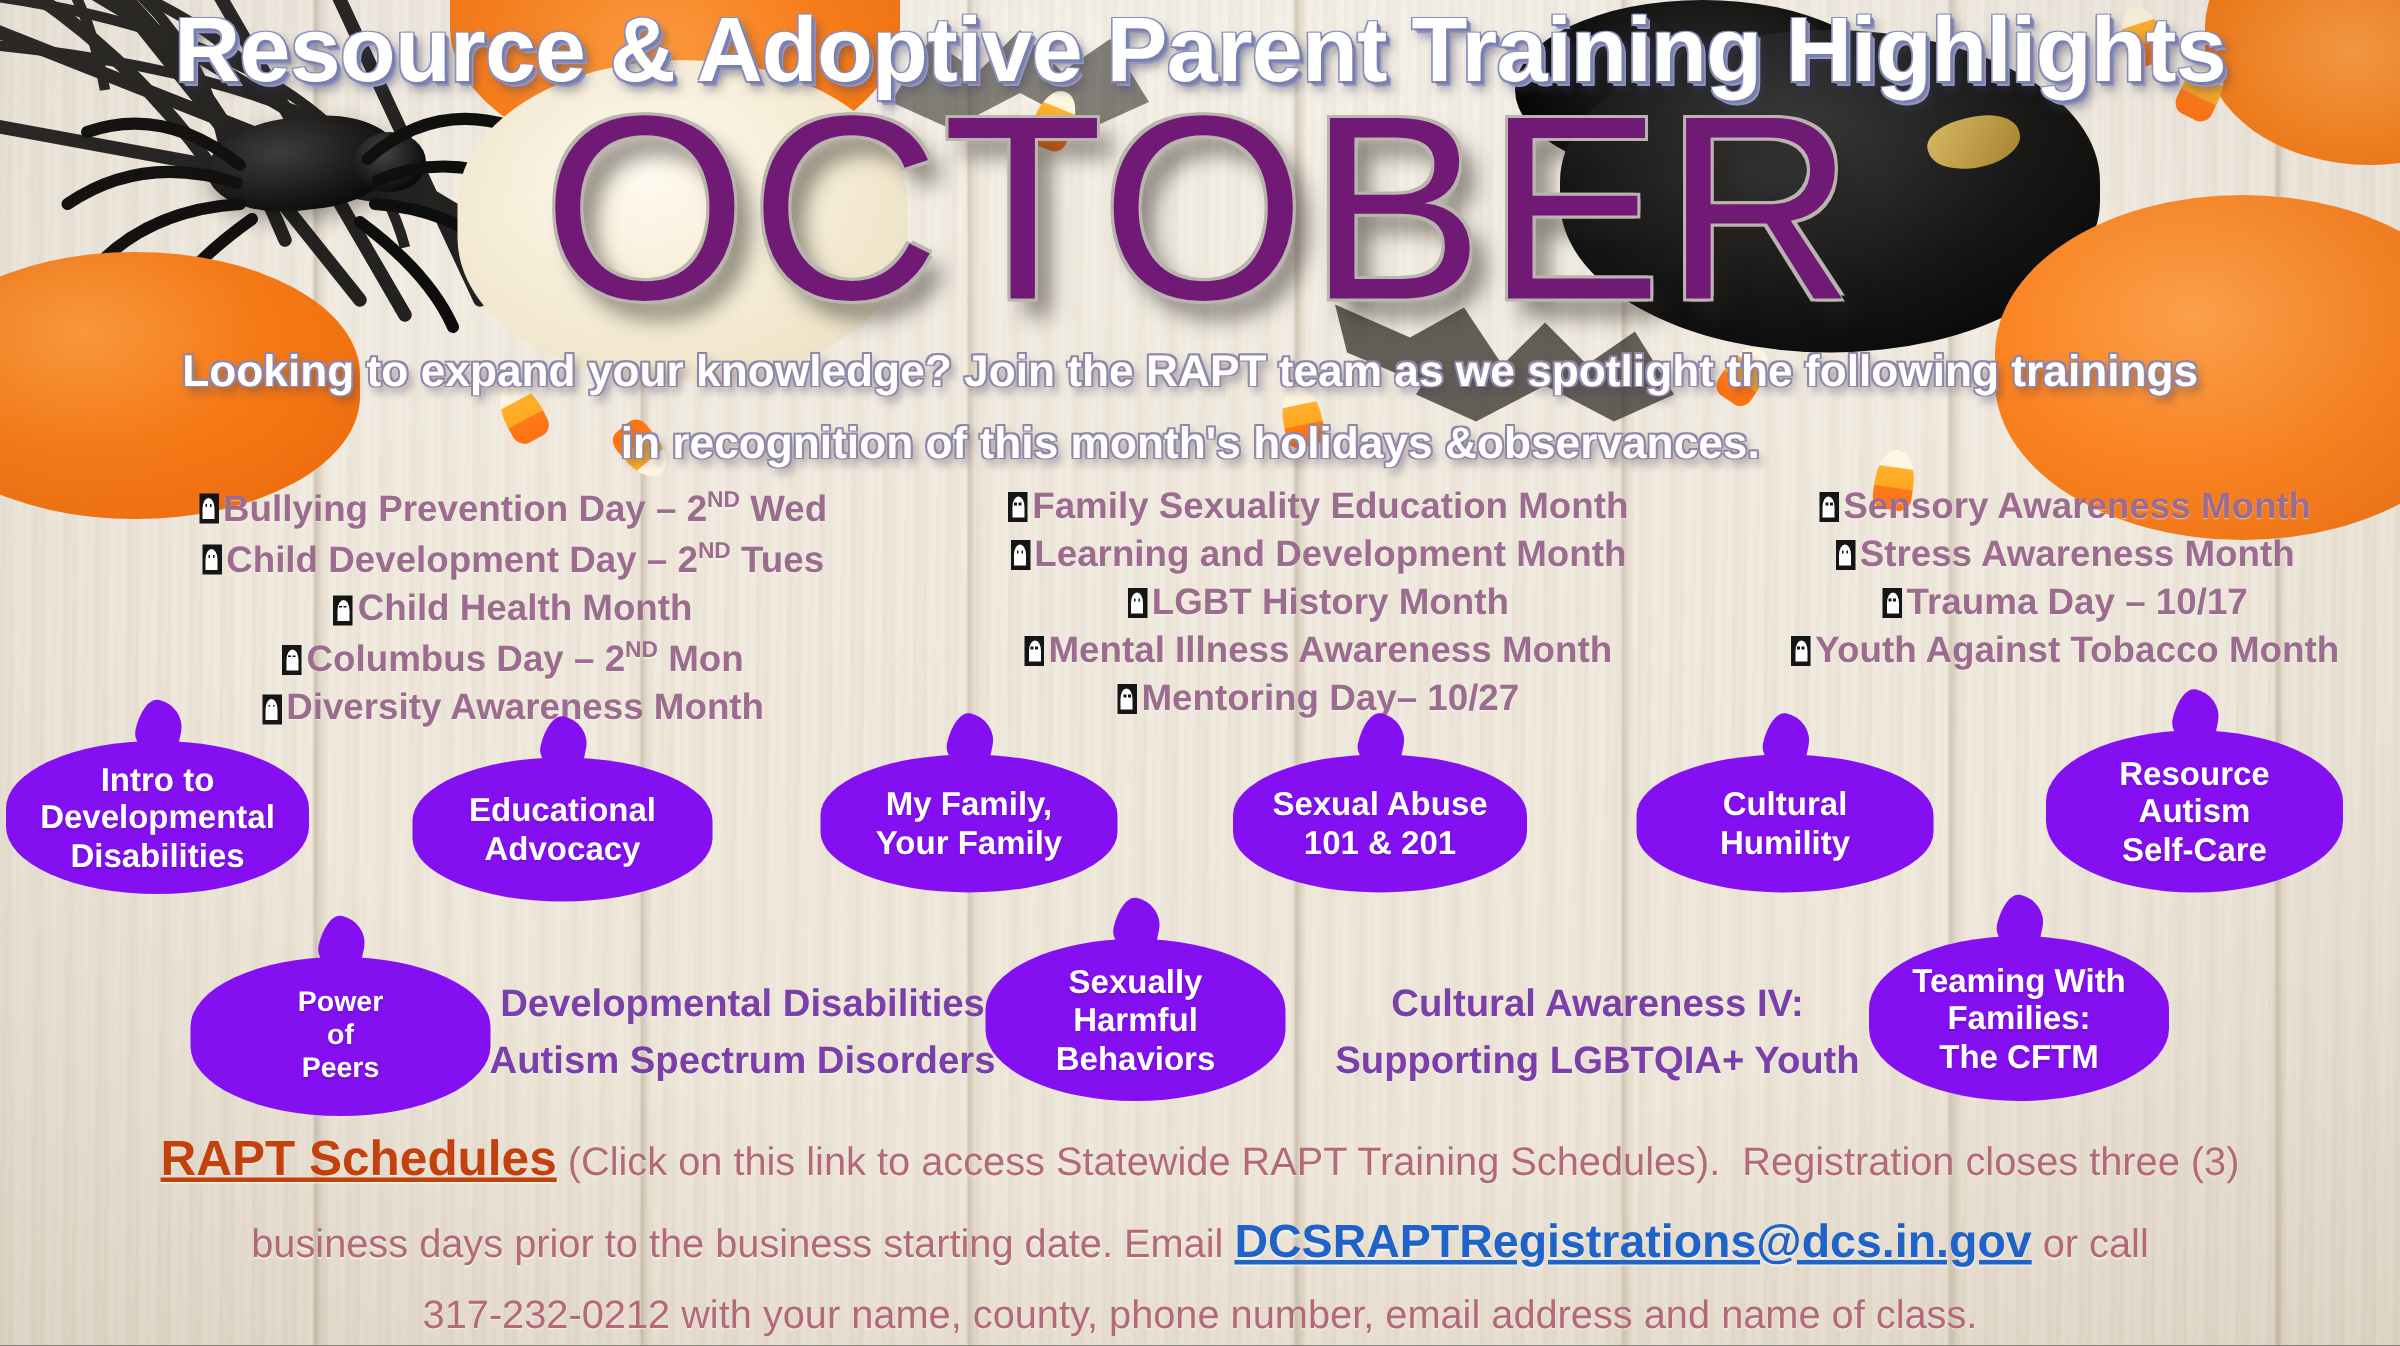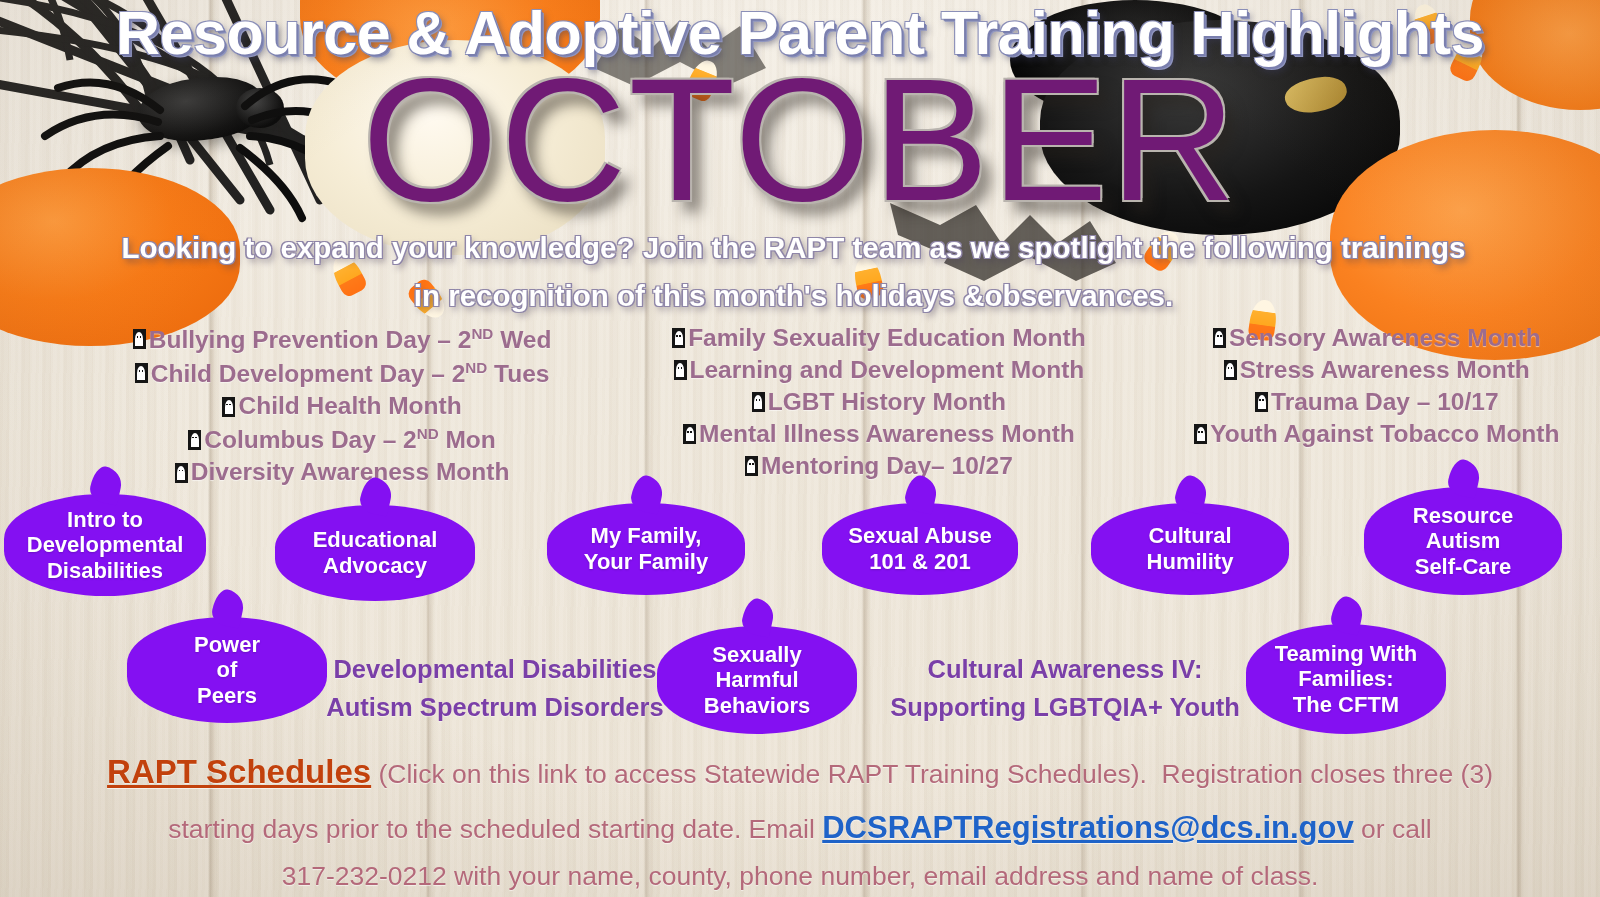--- a/index.html
+++ b/index.html
@@ -399,21 +399,21 @@
 
     <div class="badge" style="left:1364px;top:487px;width:198px;height:108px;font-size:22px;">
       <span class="stem"></span>
       <span>
         <span>Resource</span><br>
         <span>Autism</span><br>
         <span>Self-Care</span>
       </span>
     </div>
 
-    <div class="badge" style="left:127px;top:617px;width:200px;height:106px;font-size:22px;">
+    <div class="badge" style="left:127px;top:638px;width:200px;height:106px;font-size:19px;">
       <span class="stem"></span>
       <span>
         <span>Power</span><br>
         <span>of</span><br>
         <span>Peers</span>
       </span>
     </div>
 
     <div class="badge" style="left:657px;top:626px;width:200px;height:108px;font-size:22px;">
       <span class="stem"></span>
@@ -438,18 +438,18 @@
       <span>Autism Spectrum Disorders</span>
     </div>
 
     <div class="course-text" style="left:880px;top:650px;width:370px;">
       <span>Cultural Awareness IV:</span><br>
       <span>Supporting LGBTQIA+ Youth</span>
     </div>
 
     <div class="footer">
       <span class="lnk">RAPT Schedules</span><span> (Click on this link to access Statewide RAPT Training Schedules).&nbsp; Registration closes three (3)</span><br>
-      <span>starting days prior to the scheduled starting date. Email </span><span class="mail">DCSRAPTRegistrations@dcs.in.gov</span><span> or call</span><br>
+      <span>business days prior to the business starting date. Email </span><span class="mail">DCSRAPTRegistrations@dcs.in.gov</span><span> or call</span><br>
       <span>317-232-0212 with your name, county, phone number, email address and name of class.</span>
     </div>
 
   </div>
 </div>
 
 </body></html>

